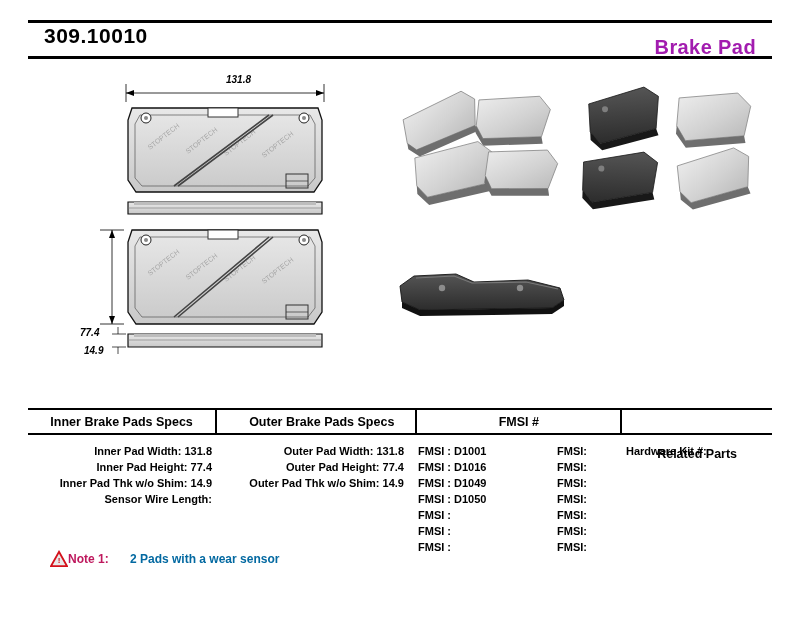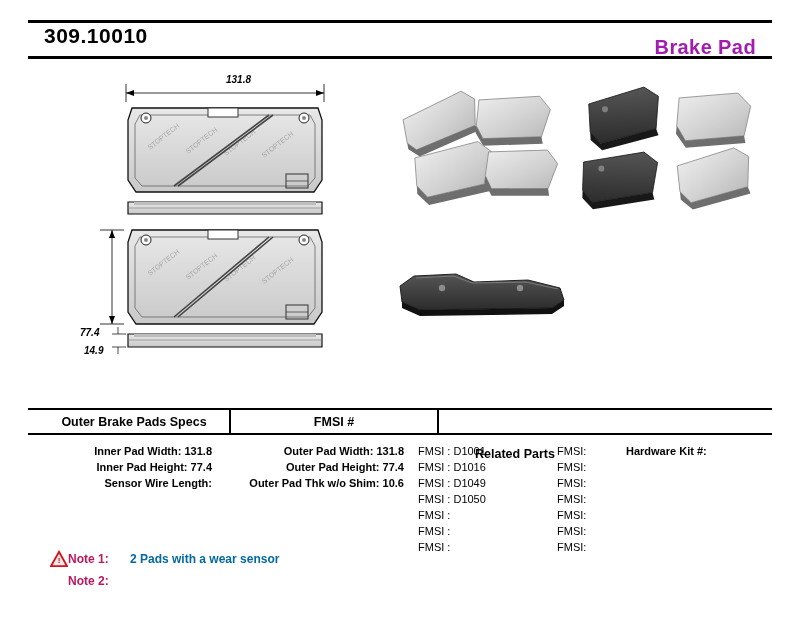--- a/index.html
+++ b/index.html
@@ -70,21 +70,21 @@
   .table-body .bcell {
     padding-top: 8px;
     font-size: 11px; color: #000;
   }
   .body1 { width: 192px; text-align: right; padding-right: 8px; }
   .body2 { width: 192px; text-align: right; padding-right: 8px; }
   .body3 { width: 208px; padding-left: 6px; }
   .body4 { width: 152px; padding-left: 6px; }
 
   .spec-line { font-weight: bold; line-height: 16px; white-space: nowrap; }
-  .fmsi-row { display: flex; line-height: 16px; font-weight: normal; }
+  .fmsi-row { display: flex; line-height: 16px; font-weight: bold; }
   .fmsi-left { width: 100px; }
   .fmsi-right { width: 90px; padding-left: 39px; }
   .related-line { font-weight: bold; line-height: 16px; }
 
   
   .notes { position: absolute; left: 28px; top: 548px; width: 744px; }
   .note-row { display: flex; align-items: center; height: 22px; }
   .warn-icon { width: 40px; display: flex; justify-content: flex-start; padding-left: 22px; }
   .note-label { font-size: 12px; font-weight: bold; color: #be185d; width: 62px; }
   .note-text { font-size: 12px; font-weight: bold; color: #0369a1; }
@@ -252,34 +252,36 @@
       </g>
     </svg>
 
     <div class="dim-label" style="left:172px; top:12px;margin-left:26px;">131.8</div>
     <div class="dim-label" style="left:52px; top:224px;margin-top:41px;">77.4</div>
     <div class="dim-label" style="left:56px; top:283px;">14.9</div>
   </div>
 
   <div class="table">
     <div class="table-head">
+      <div class="cell col1">Inner Brake Pads Specs</div>
       <div class="cell col2">Outer Brake Pads Specs</div>
       <div class="cell col3">FMSI #</div>
       <div class="cell col4">Related Parts</div>
     </div>
     <div class="table-body">
       <div class="bcell body1">
         <div class="spec-line">Inner Pad Width: 131.8</div>
         <div class="spec-line">Inner Pad Height: 77.4</div>
+        <div class="spec-line">Inner Pad Thk w/o Shim: 14.9</div>
         <div class="spec-line">Sensor Wire Length:</div>
       </div>
       <div class="bcell body2">
         <div class="spec-line">Outer Pad Width: 131.8</div>
         <div class="spec-line">Outer Pad Height: 77.4</div>
-        <div class="spec-line">Outer Pad Thk w/o Shim: 10.6</div>
+        <div class="spec-line">Outer Pad Thk w/o Shim: 14.9</div>
       </div>
       <div class="bcell body3">
         <div class="fmsi-row">
           <span class="fmsi-left">FMSI :  D1001</span>
           <span class="fmsi-right">FMSI:</span>
         </div>
         <div class="fmsi-row">
           <span class="fmsi-left">FMSI :  D1016</span>
           <span class="fmsi-right">FMSI:</span>
         </div>
@@ -314,20 +316,15 @@
     <div class="note-row">
       <div class="warn-icon">
         <svg width="20" height="18" viewBox="0 0 20 18">
           <polygon points="10,1 19,17 1,17" fill="#e8e8e8" stroke="#d4101a" stroke-width="2"></polygon>
           <text x="10" y="14" text-anchor="middle" font-size="9" font-weight="bold" fill="#d4101a" font-family="Liberation Sans, sans-serif">!</text>
         </svg>
       </div>
       <div class="note-label">Note 1:</div>
       <div class="note-text">2 Pads with a wear sensor</div>
     </div>
-    <div class="note-row">
-      <div class="warn-icon"></div>
-      <div class="note-label">Note 2:</div>
-      <div class="note-text"></div>
-    </div>
   </div>
 
 </div>
 
 </body></html>

